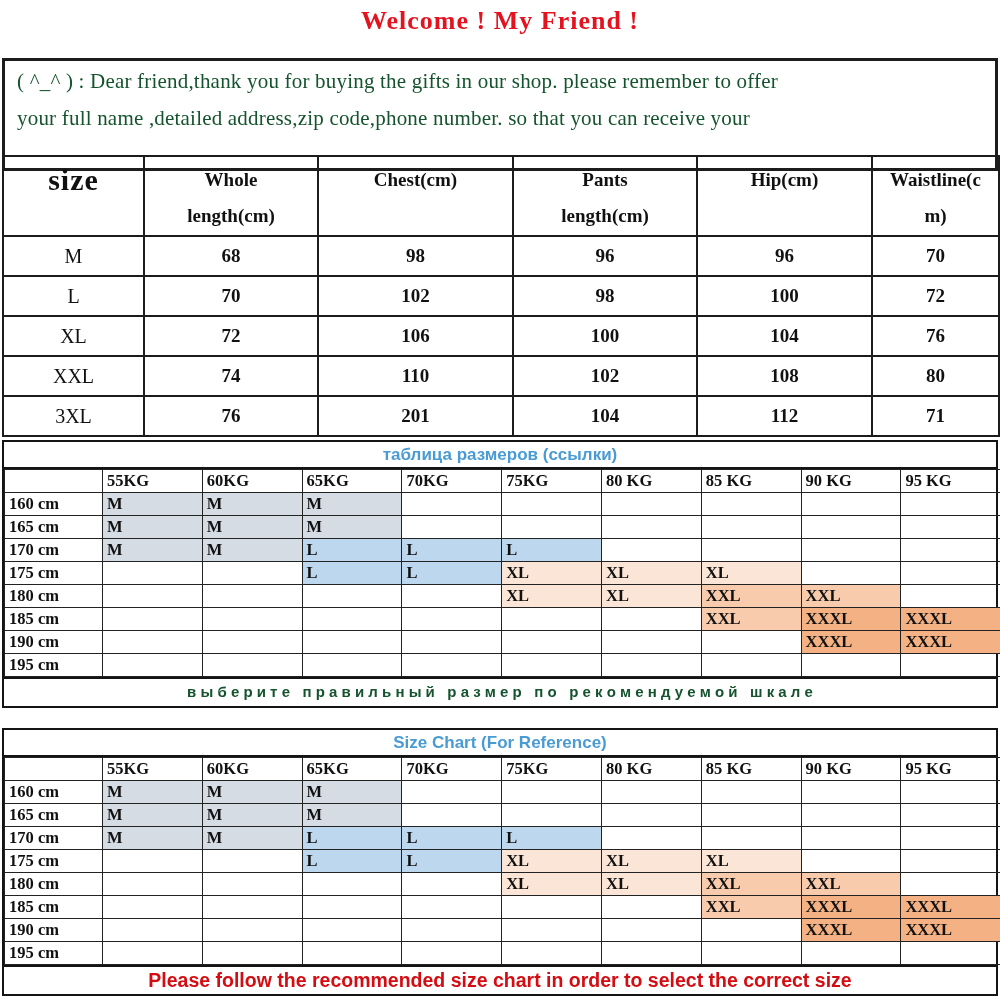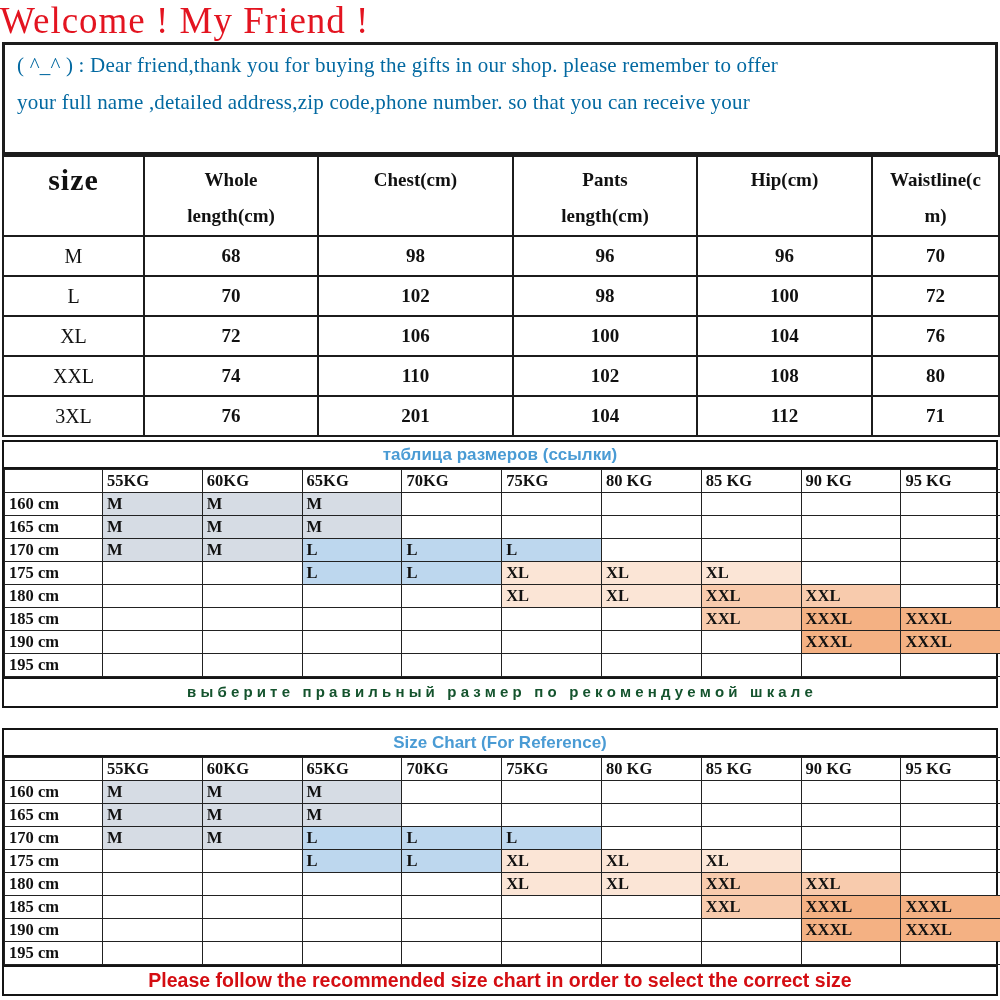--- a/index.html
+++ b/index.html
@@ -1,29 +1,29 @@
 <!DOCTYPE html>
 <html><head>
 <meta charset="utf-8">
 <style>
   html,body{margin:0;padding:0;background:#fff;}
   .page{position:relative;width:1000px;height:1000px;background:#ffffff;overflow:hidden;}
 
   
   .welcome-title{
-    position:absolute;top:1px;left:0;width:100%;text-align:left;
-    font-family:"Liberation Serif",serif;font-weight:normal;font-size:37px;line-height:39px;
+    position:absolute;top:1px;left:0;width:100%;text-align:center;
+    font-family:"Liberation Serif",serif;font-weight:bold;font-size:26px;line-height:39px;
     letter-spacing:1px;
   }
 
   
   .greeting-box{
-    position:absolute;top:42px;left:2px;width:996px;height:113px;box-sizing:border-box;
+    position:absolute;top:58px;left:2px;width:996px;height:113px;box-sizing:border-box;
     border:3px solid #1c1c1c;padding:2px 12px 0;
-    font-family:"Liberation Serif",serif;color:#0369a1;
+    font-family:"Liberation Serif",serif;color:#14532d;
   }
   .greeting-line{font-size:21px;line-height:37px;white-space:nowrap;letter-spacing:.2px;}
 
   
   .size-table{
     position:absolute;top:155px;left:2px;width:996px;
     border-collapse:collapse;table-layout:fixed;
     font-family:"Liberation Serif",serif;color:#111;
   }
   .size-table th,.size-table td{border:2px solid #1c1c1c;text-align:center;overflow:hidden;}

